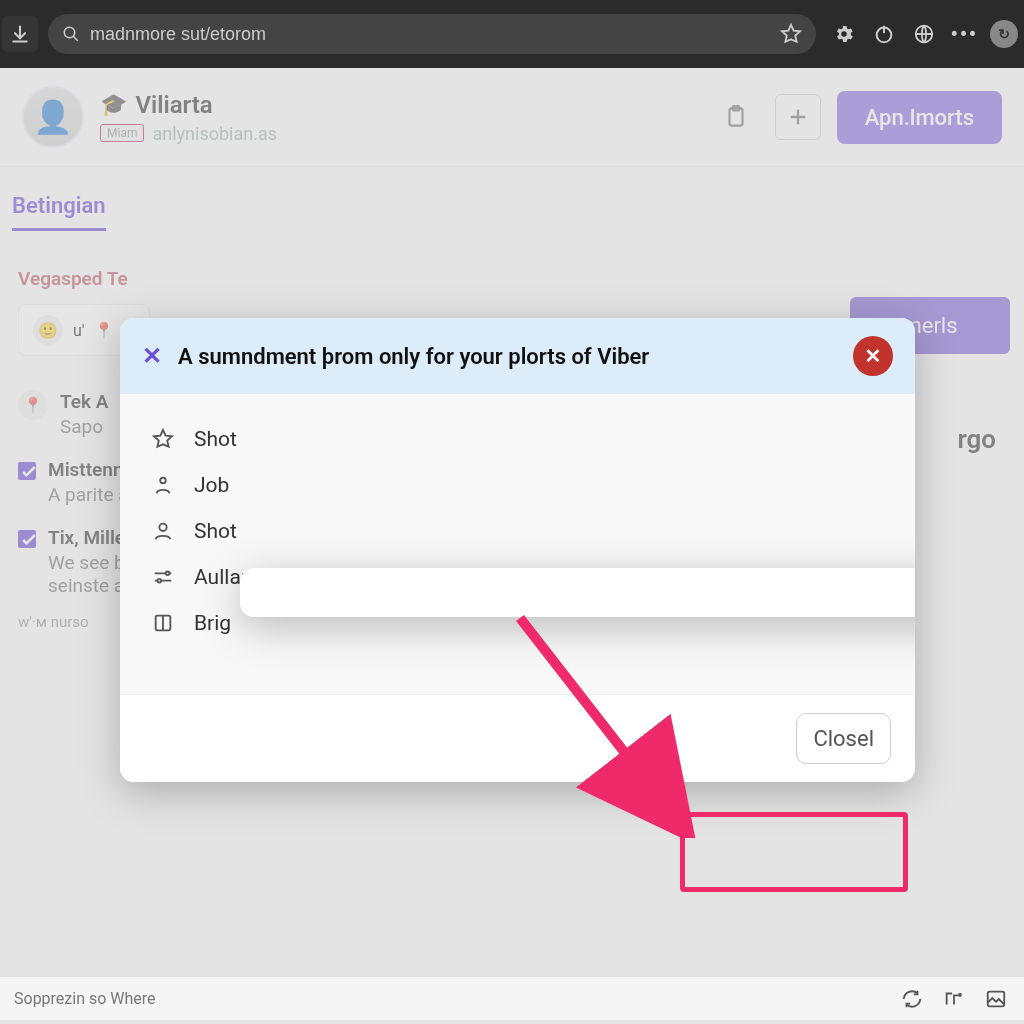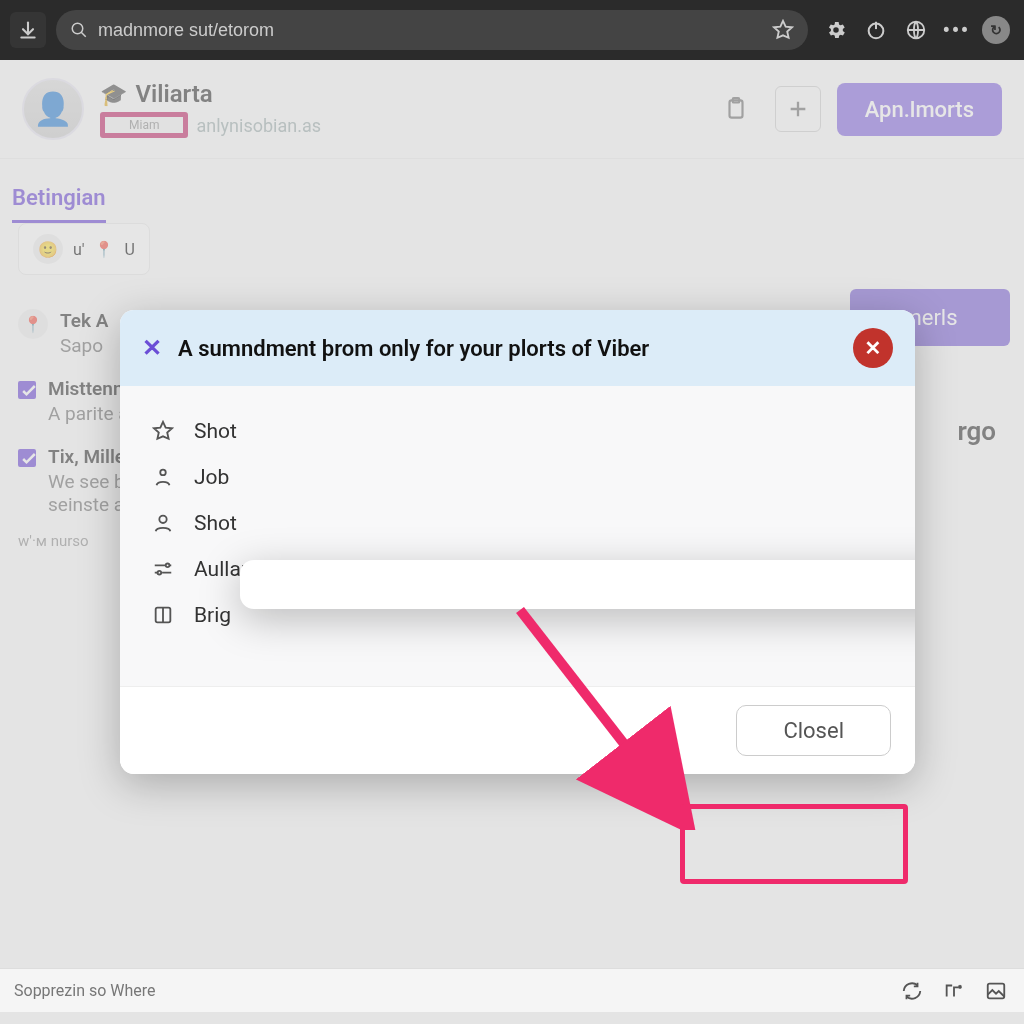--- a/index.html
+++ b/index.html
@@ -1,43 +1,43 @@
 <!DOCTYPE html>
 <html><head>
   <meta charset="utf-8">
   <style>
     * { margin: 0; padding: 0; box-sizing: border-box; }
     html, body { width: 1024px; height: 1024px; overflow: hidden; font-family: -apple-system, BlinkMacSystemFont, "Segoe UI", Roboto, Helvetica, Arial, sans-serif; background: #f0f0f0; }
     
     
-    .browser-chrome { height: 60px; background: #2b2b2b; display: flex; align-items: center; padding: 0 10px; gap: 10px; }
+    .browser-chrome { height: 68px; background: #2b2b2b; display: flex; align-items: center; padding: 0 2px; gap: 10px; }
     .chrome-btn { width: 36px; height: 36px; border-radius: 8px; display: flex; align-items: center; justify-content: center; color: #ccc; }
     .chrome-dl { background: rgba(255,255,255,0.05); border-radius: 6px; }
     .address-wrap { flex: 1; height: 40px; background: #444; border-radius: 20px; display: flex; align-items: center; padding: 0 14px; gap: 10px; color: #ccc; }
     .address-wrap input { flex: 1; background: transparent; border: none; outline: none; color: #ccc; font-size: 18px; }
     .chrome-right { display: flex; align-items: center; gap: 4px; }
     .chrome-ic { width: 36px; height: 36px; display:flex; align-items:center; justify-content:center; color:#ccc; font-size: 20px;}
     .dots { font-size: 24px; letter-spacing: 1px; color:#ccc; }
     .circle-ic { width: 28px; height:28px; border-radius:50%; background:#888; display:flex; align-items:center; justify-content:center; color:#333; font-size:14px; font-weight:700;}
 
     
     .page { position: relative; height: calc(1024px - 56px); background: #fafafa; }
     .page-header { display: flex; align-items: center; padding: 18px 22px; gap: 16px; border-bottom: 1px solid #eee; }
     .avatar { width: 62px; height: 62px; border-radius: 50%; background: linear-gradient(#ddd,#ccc); border: 2px solid #e6e4f1; overflow:hidden; display:flex; align-items:center; justify-content:center; font-size:32px; color:#876;}
     .title-block { flex: 1; }
     .profile-name { font-size: 24px; font-weight: 600; color: #222; display:flex; align-items:center; gap:8px;}
     .profile-name .hat { font-size: 22px; }
     .sub-row { display:flex; align-items:center; gap:8px; margin-top:4px;}
-    .badge-sm { font-size: 12px; border:5px solid #be185d; color:#888; padding: 1px 24px; border-radius:3px; background:#f3f3f3;}
+    .badge-sm { font-size: 12px; border:1px solid #be185d; color:#888; padding: 1px 6px; border-radius:3px; background:#f3f3f3;}
     .handle { color:#9aa; font-size: 18px;}
     .header-actions { display:flex; align-items:center; gap:16px;}
     .icon-btn { width:46px; height:46px; display:flex; align-items:center; justify-content:center; color:#666; border-radius:6px;}
     .icon-btn.bordered { border:1px solid #ccc; }
     .primary-btn { background:#7d5de0; color:#fff; font-size:22px; font-weight:500; padding: 14px 28px; border-radius:8px;}
-    .secondary-btn { background:#fff; color:#555; border:1px solid #ccc; font-size:22px; padding: 12px 46px; border-radius:10px; }
+    .secondary-btn { background:#fff; color:#555; border:1px solid #ccc; font-size:22px; padding: 12px 16px; border-radius:10px; }
 
     .body-area { padding: 18px 10px 0 10px; position: relative;}
     .tab { display:inline-block; color:#6138d6; font-weight:600; font-size:22px; border-bottom: 3px solid #6138d6; padding: 8px 0 10px 0; margin-left: 2px;}
     .section-label { color:#b94a5a; font-size:19px; font-weight:600; margin: 36px 0 14px 8px;}
     .card-row { display:flex; gap:14px; margin-left:8px;}
     .mini-card { background:#fff; border:1px solid #e8e8e8; border-radius:8px; padding:10px 14px; display:flex; align-items:center; gap:10px; min-width:120px;}
     .mini-av { width:30px; height:30px; border-radius:50%; background:#eee; display:flex; align-items:center; justify-content:center; font-size:16px;}
     .list { margin: 24px 8px 0 8px;}
     .list-item { display:flex; align-items:flex-start; gap:12px; padding: 10px 0;}
     .chk { width:18px; height:18px; border:2px solid #6138d6; background:#6138d6; position:relative; margin-top:4px; border-radius:2px;}
@@ -145,20 +145,21 @@
         <svg width="22" height="22" viewBox="0 0 24 24" fill="none" stroke="#666" stroke-width="2.5">
             <path d="M12 4v16M4 12h16"></path>
           </svg>
       </div>
       <div class="primary-btn">Apn.lmorts</div>
     </div>
   </div>
 
   <div class="body-area">
     <div class="tab">Betingian</div>
+    <div class="section-label">Vegasped Te</div>
     <div class="card-row">
       <div class="mini-card">
         <div class="mini-av">🙂</div>
         <span>u'</span>
         <span>📍</span>
         <span>U</span>
       </div>
     </div>
     <div class="list">
       <div class="list-item">

